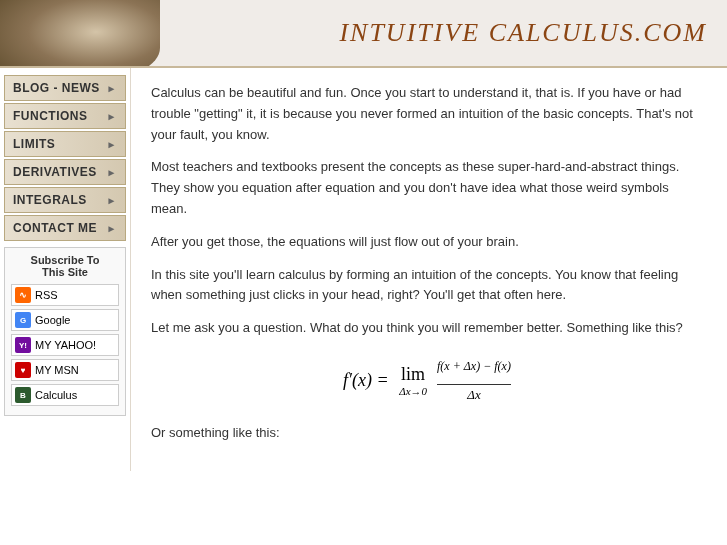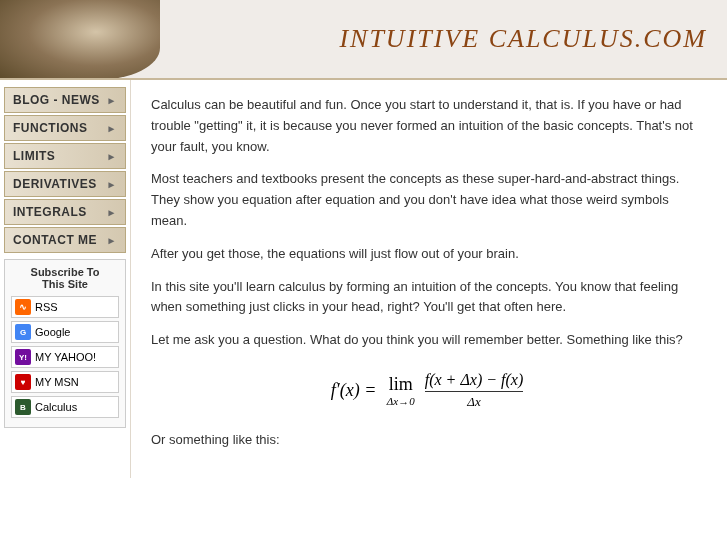--- a/index.html
+++ b/index.html
@@ -1,21 +1,21 @@
 <!DOCTYPE html>
 <html><head>
   <meta charset="utf-8">
   <style>
     * { margin: 0; padding: 0; box-sizing: border-box; }
     body { font-family: Arial, sans-serif; font-size: 13px; background: #fff; width: 727px; }
 
     
     #header {
       position: relative;
-      height: 80px;
+      height: 68px;
       background: #f0ece8;
       border-bottom: 2px solid #c8b89a;
       overflow: hidden;
     }
     #header-globe {
       position: absolute;
       left: 0; top: 0;
       width: 160px; height: 80px;
       background: radial-gradient(ellipse at 60% 40%, #d4c4a8, #8b7355, #5c4a2a);
       border-radius: 0 0 40% 0;
@@ -160,22 +160,22 @@
 
     .fraction {
       display: inline-flex;
       flex-direction: column;
       align-items: center;
       margin: 0 4px;
     }
 
     .fraction-num {
       border-bottom: 1.5px solid #333;
-      padding-bottom: 2px;
-      font-size: 16px;
+      padding-bottom: 10px;
+      font-size: 12px;
       white-space: nowrap;
     }
 
     .fraction-den {
       padding-top: 2px;
       font-size: 13px;
     }
   </style>
 </head>
 <body>

